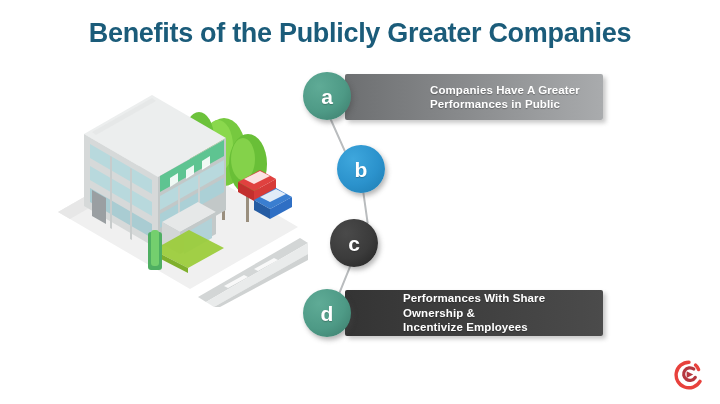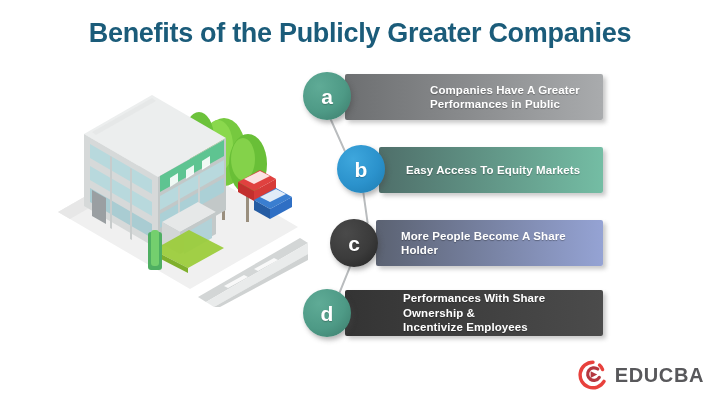--- a/index.html
+++ b/index.html
@@ -212,37 +212,26 @@
         <div>Companies Have A Greater</div>
         <div>Performances in Public</div>
       </div>
     </div>
     <div class="circle" style="left:0px; top:-2px; background: radial-gradient(circle at 34% 30%, #5fab96 0%, #4e9a86 55%, #3b7a6a 100%);">
       <span class="circle-letter">a</span>
     </div>
   </div>
 
   <div class="benefit-row" style="left:337px; top:147px; width:266px;">
-    <div class="bar" style="left:42px; width:224px; background: linear-gradient(to right, #4f6f6a 0%, #74bda4 100%);">
-      <div class="bar-label" style="margin-left:27px;">
-        <div>Easy Access To Equity Markets</div>
-      </div>
-    </div>
     <div class="circle" style="left:0px; top:-2px; background: radial-gradient(circle at 34% 30%, #3ea7dd 0%, #2b92cc 55%, #1d7bb0 100%);">
       <span class="circle-letter">b</span>
     </div>
   </div>
 
   <div class="benefit-row" style="left:330px; top:220px; width:273px;">
-    <div class="bar" style="left:46px; width:227px; background: linear-gradient(to right, #5b6272 0%, #95a3d4 100%);">
-      <div class="bar-label" style="margin-left:25px;">
-        <div>More People Become A Share</div>
-        <div>Holder</div>
-      </div>
-    </div>
     <div class="circle" style="left:0px; top:-1px; background: radial-gradient(circle at 34% 30%, #4a4a4a 0%, #3b3b3b 55%, #222222 100%);">
       <span class="circle-letter">c</span>
     </div>
   </div>
 
   <div class="benefit-row" style="left:303px; top:290px; width:300px;">
     <div class="bar" style="left:42px; width:258px; background: linear-gradient(to right, #343434 0%, #4b4b4b 100%);">
       <div class="bar-label" style="margin-left:58px;">
         <div>Performances With Share Ownership &amp;</div>
         <div>Incentivize Employees</div>
@@ -255,16 +244,15 @@
 
   <div id="logo">
     <span style="display:block; width:30px; height:30px;">
       <svg width="30" height="30" viewBox="0 0 30 30" xmlns="http://www.w3.org/2000/svg">
         <path d="M15 2.2 A12.8 12.8 0 1 0 26 21.4" fill="none" stroke="#e8413c" stroke-width="3.4" stroke-linecap="round"></path>
         <path d="M21.5 5.1 A11.5 11.5 0 0 1 24.6 9.6" fill="none" stroke="#e8413c" stroke-width="3.4" stroke-linecap="round"></path>
         <path d="M19.8 9.1 A6.3 6.3 0 1 0 21.3 17.4" fill="none" stroke="#b5373f" stroke-width="3.2" stroke-linecap="round"></path>
         <polygon points="12.6,11.2 19.2,14.6 12.6,18.1" fill="#b5373f"></polygon>
       </svg>
     </span>
-    <span id="logo-text">EDUCBA</span>
   </div>
 
 </div>
 
 </body></html>

